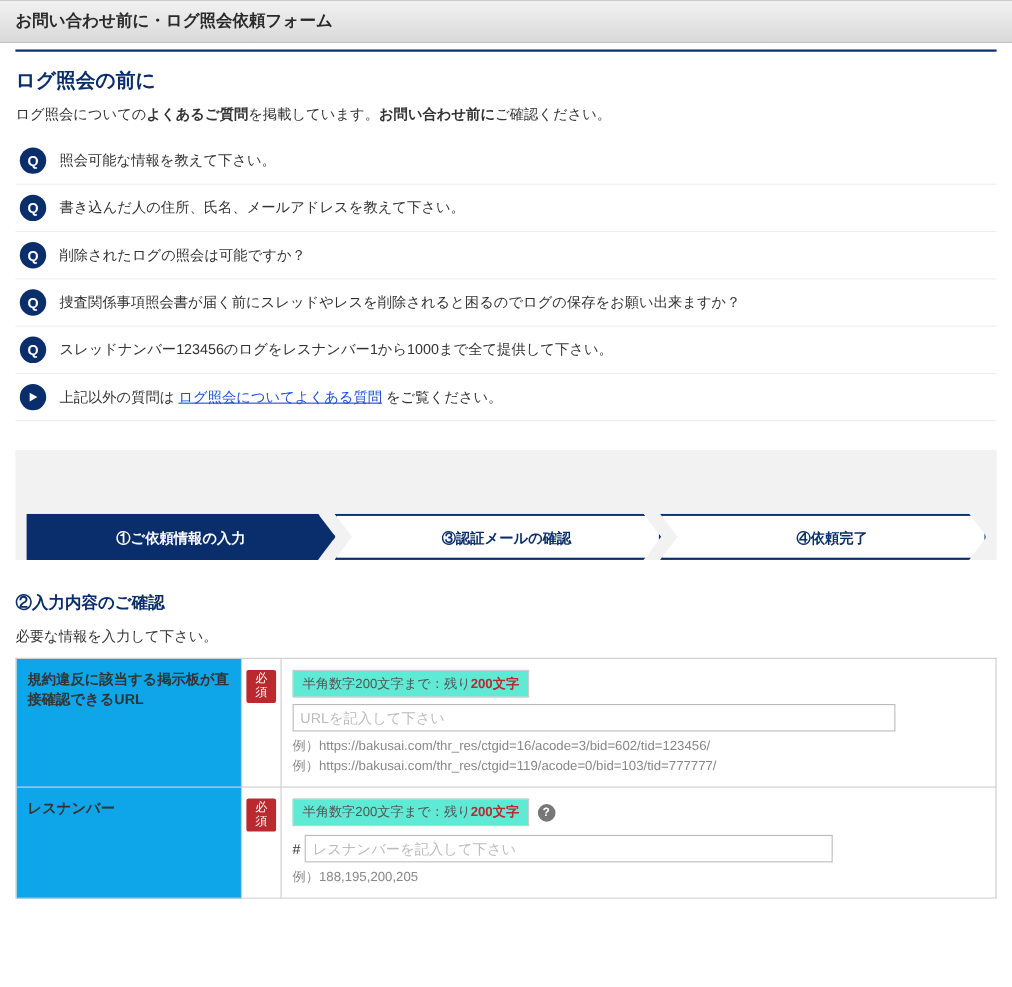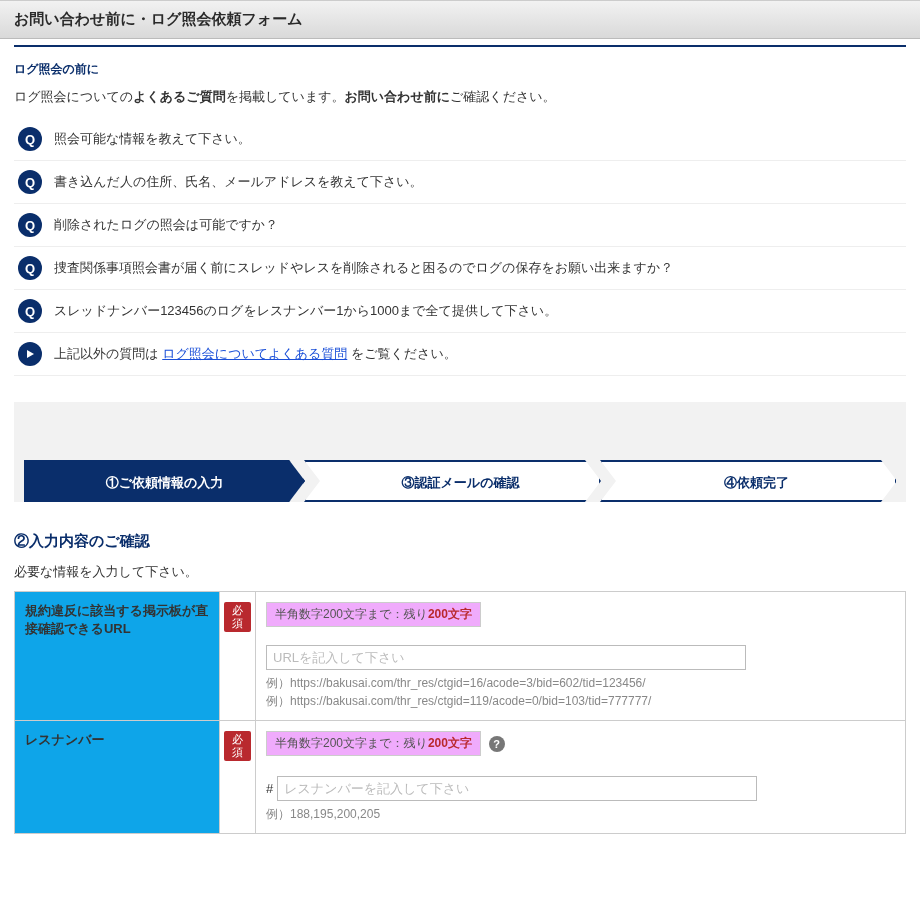--- a/index.html
+++ b/index.html
@@ -20,21 +20,21 @@
     color: #2a2a2a;
   }
   .divider {
     height: 2px;
     background: #0a2e6b;
     margin: 6px 14px 14px 14px;
   }
   .section-title {
     color: #0a2e6b;
     font-weight: bold;
-    font-size: 12px;
+    font-size: 18px;
     margin: 8px 14px 10px 14px;
   }
   .intro-line {
     margin: 0 14px 12px 14px;
     font-size: 13px;
   }
   .intro-line .b { font-weight: bold; }
 
   .faq-list { margin: 0 14px; }
   .faq-row {
@@ -151,25 +151,25 @@
     color: #fff;
     font-size: 11px;
     padding: 2px 5px;
     border-radius: 2px;
     line-height: 1.2;
   }
 
   .hint-box {
     display: inline-block;
     border: 1px solid #ccc;
-    background: #f0abfc;
+    background: #5eead4;
     font-size: 12px;
     color: #555;
     padding: 3px 8px;
-    margin-bottom: 18px;
+    margin-bottom: 6px;
   }
   .hint-box .count { color: #b9292e; font-weight: bold; }
 
   .help-icon {
     display: inline-flex;
     width: 16px; height: 16px;
     border-radius: 50%;
     background: #777;
     color: #fff;
     font-size: 11px;
@@ -180,21 +180,21 @@
     vertical-align: middle;
   }
 
   input.txt {
     border: 1px solid #bbb;
     padding: 4px 6px;
     font-size: 13px;
     color: #333;
   }
   input.txt::placeholder { color: #bbb; }
-  .url-input { width: 480px; }
+  .url-input { width: 548px; }
   .thread-input { width: 250px; }
   .res-input { width: 480px; }
 
   .example {
     font-size: 12px;
     color: #888;
     margin-top: 4px;
     line-height: 1.5;
     white-space: pre-line;
   }

